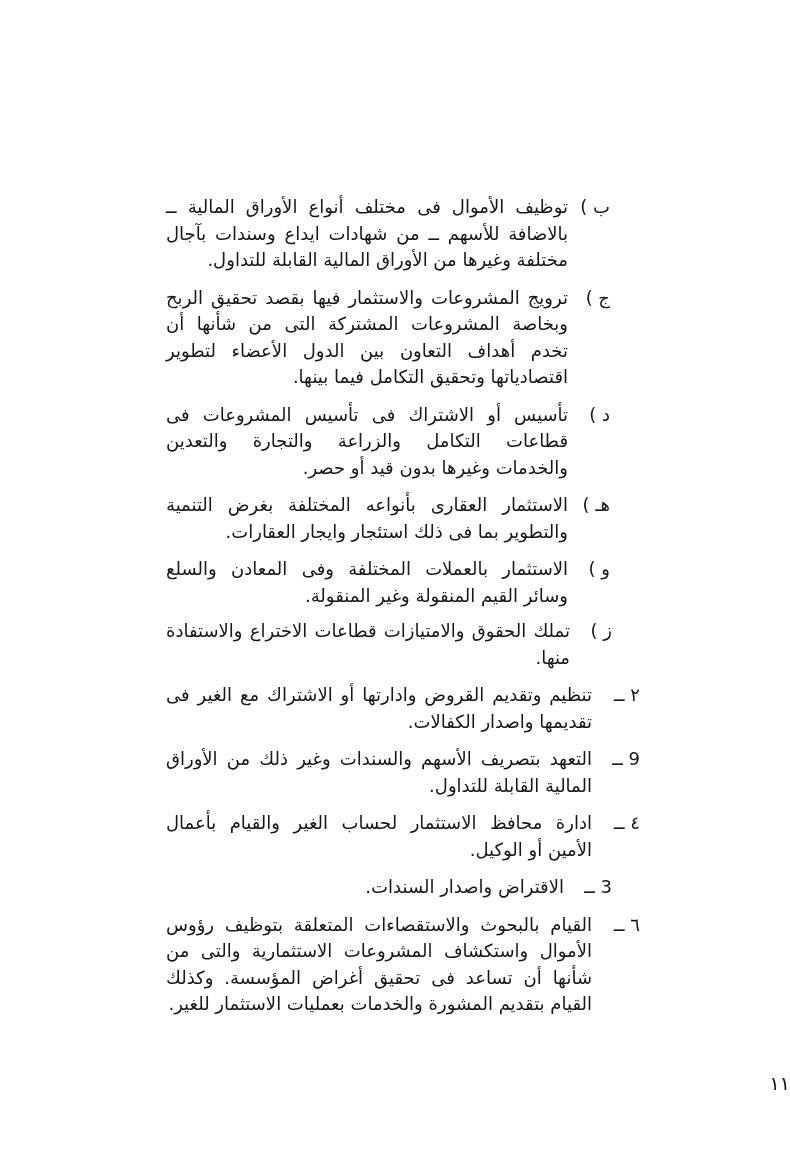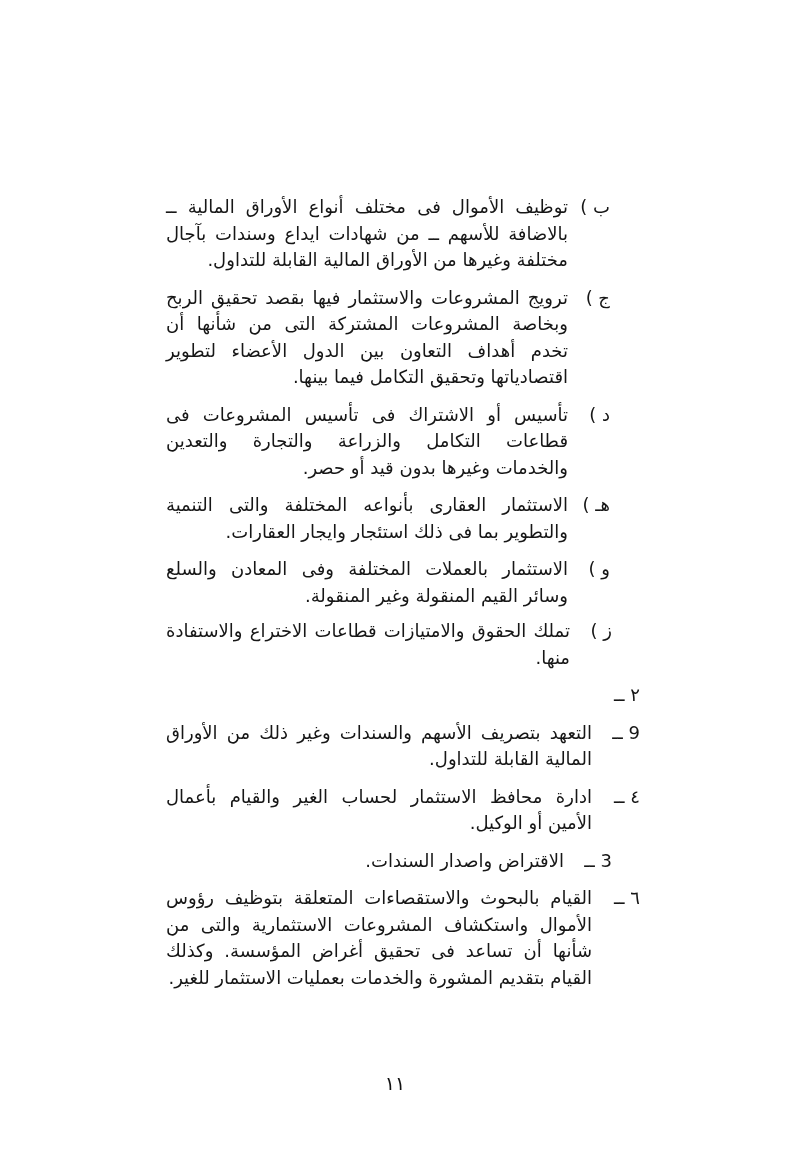--- a/index.html
+++ b/index.html
@@ -43,21 +43,20 @@
   .lettered { margin-right: 30px; }
   .lettered .marker { width: 42px; }
   
   .indent-sm { margin-right: 28px; }
   .tight { margin-bottom: 9px; }
   .page-number {
     position: absolute;
     top: 1072px;
     left: 0;
     width: 100%;
-    text-align: center;
     font-size: 19px;
     color: #111;
     direction: rtl;
   }
 </style>
 </head>
 <body>
 
 <div class="page">
   <div class="content">
@@ -72,35 +71,36 @@
       <span class="text">ترويج المشروعات والاستثمار فيها بقصد تحقيق الربح وبخاصة المشروعات المشتركة التى من شأنها أن تخدم أهداف التعاون بين الدول الأعضاء لتطوير اقتصادياتها وتحقيق التكامل فيما بينها.</span>
     </div>
 
     <div class="item lettered">
       <span class="marker">د )</span>
       <span class="text">تأسيس أو الاشتراك فى تأسيس المشروعات فى قطاعات التكامل والزراعة والتجارة والتعدين والخدمات وغيرها بدون قيد أو حصر.</span>
     </div>
 
     <div class="item lettered">
       <span class="marker">هـ )</span>
-      <span class="text">الاستثمار العقارى بأنواعه المختلفة والتى التنمية والتطوير بما فى ذلك استئجار وايجار العقارات.</span>
+      <span class="text">الاستثمار العقارى بأنواعه المختلفة بغرض التنمية والتطوير بما فى ذلك استئجار وايجار العقارات.</span>
     </div>
 
     <div class="item lettered tight">
       <span class="marker">و )</span>
       <span class="text">الاستثمار بالعملات المختلفة وفى المعادن والسلع وسائر القيم المنقولة وغير المنقولة.</span>
     </div>
 
     <div class="item lettered indent-sm">
       <span class="marker">ز )</span>
       <span class="text">تملك الحقوق والامتيازات قطاعات الاختراع والاستفادة منها.</span>
     </div>
 
     <div class="item">
       <span class="marker">٢ ــ</span>
+      <span class="text">تنظيم وتقديم القروض وادارتها أو الاشتراك مع الغير فى تقديمها واصدار الكفالات.</span>
     </div>
 
     <div class="item">
       <span class="marker">9 ــ</span>
       <span class="text">التعهد بتصريف الأسهم والسندات وغير ذلك من الأوراق المالية القابلة للتداول.</span>
     </div>
 
     <div class="item">
       <span class="marker">٤ ــ</span>
       <span class="text">ادارة محافظ الاستثمار لحساب الغير والقيام بأعمال الأمين أو الوكيل.</span>

